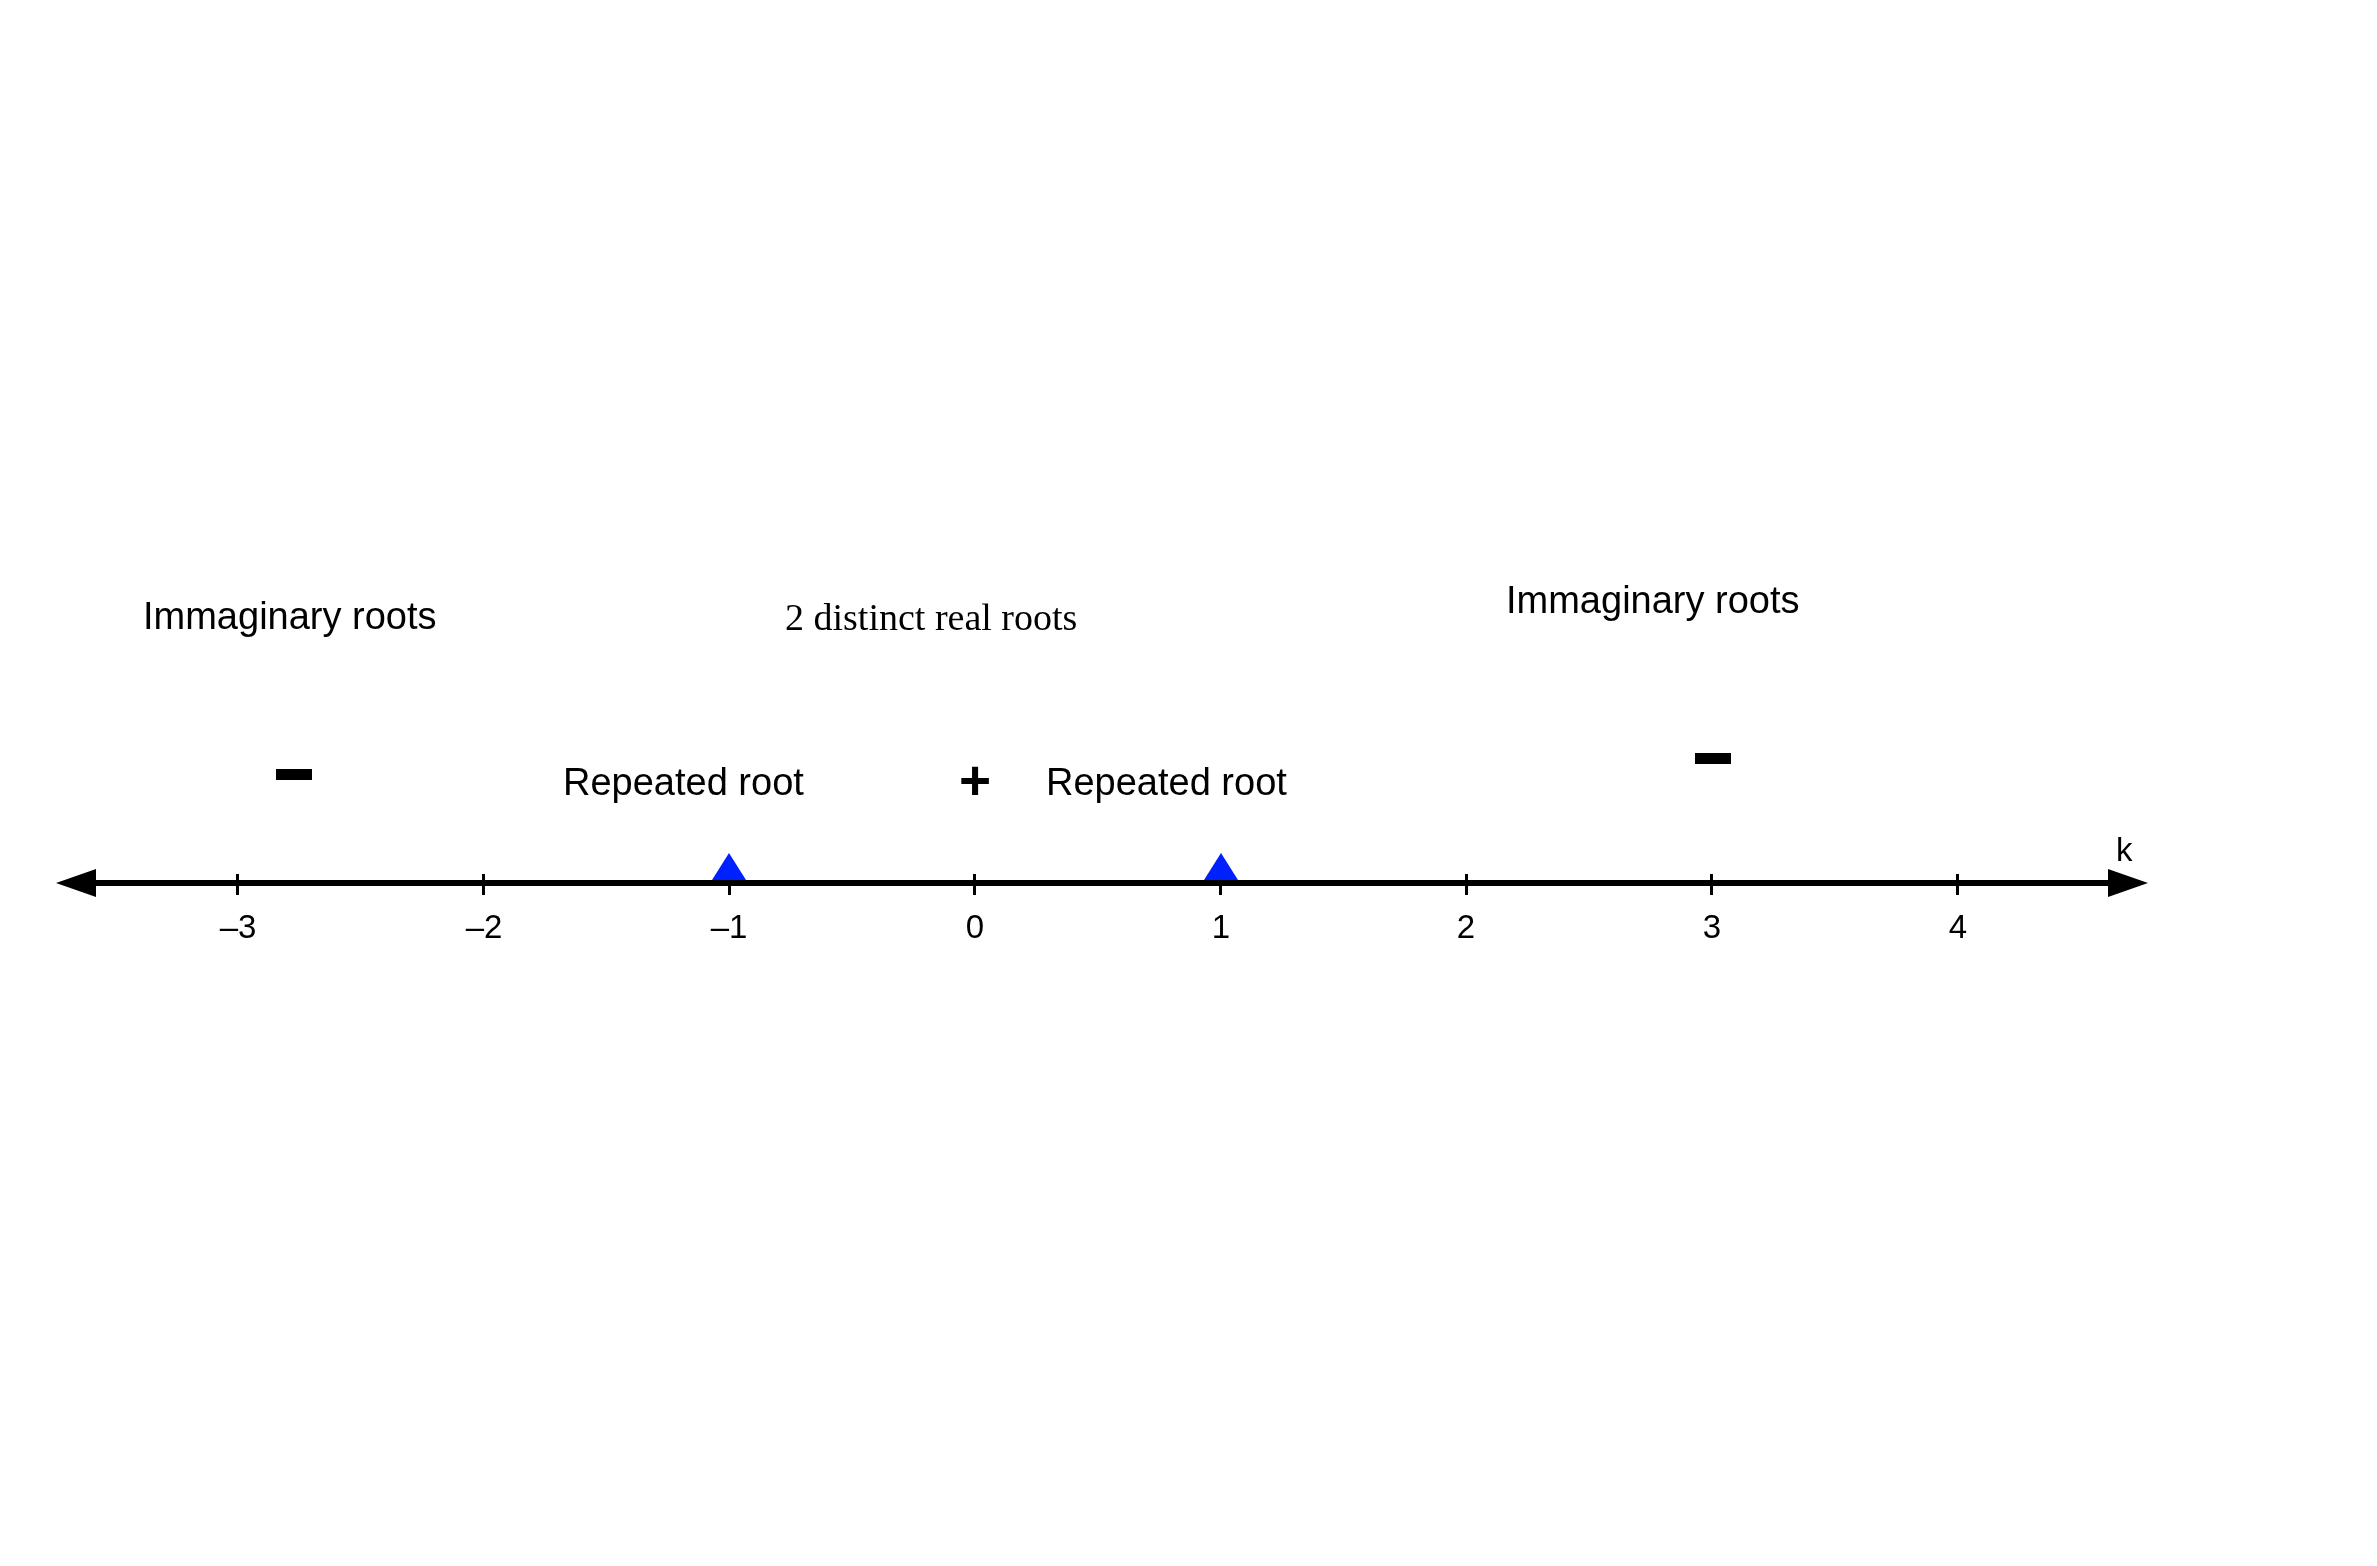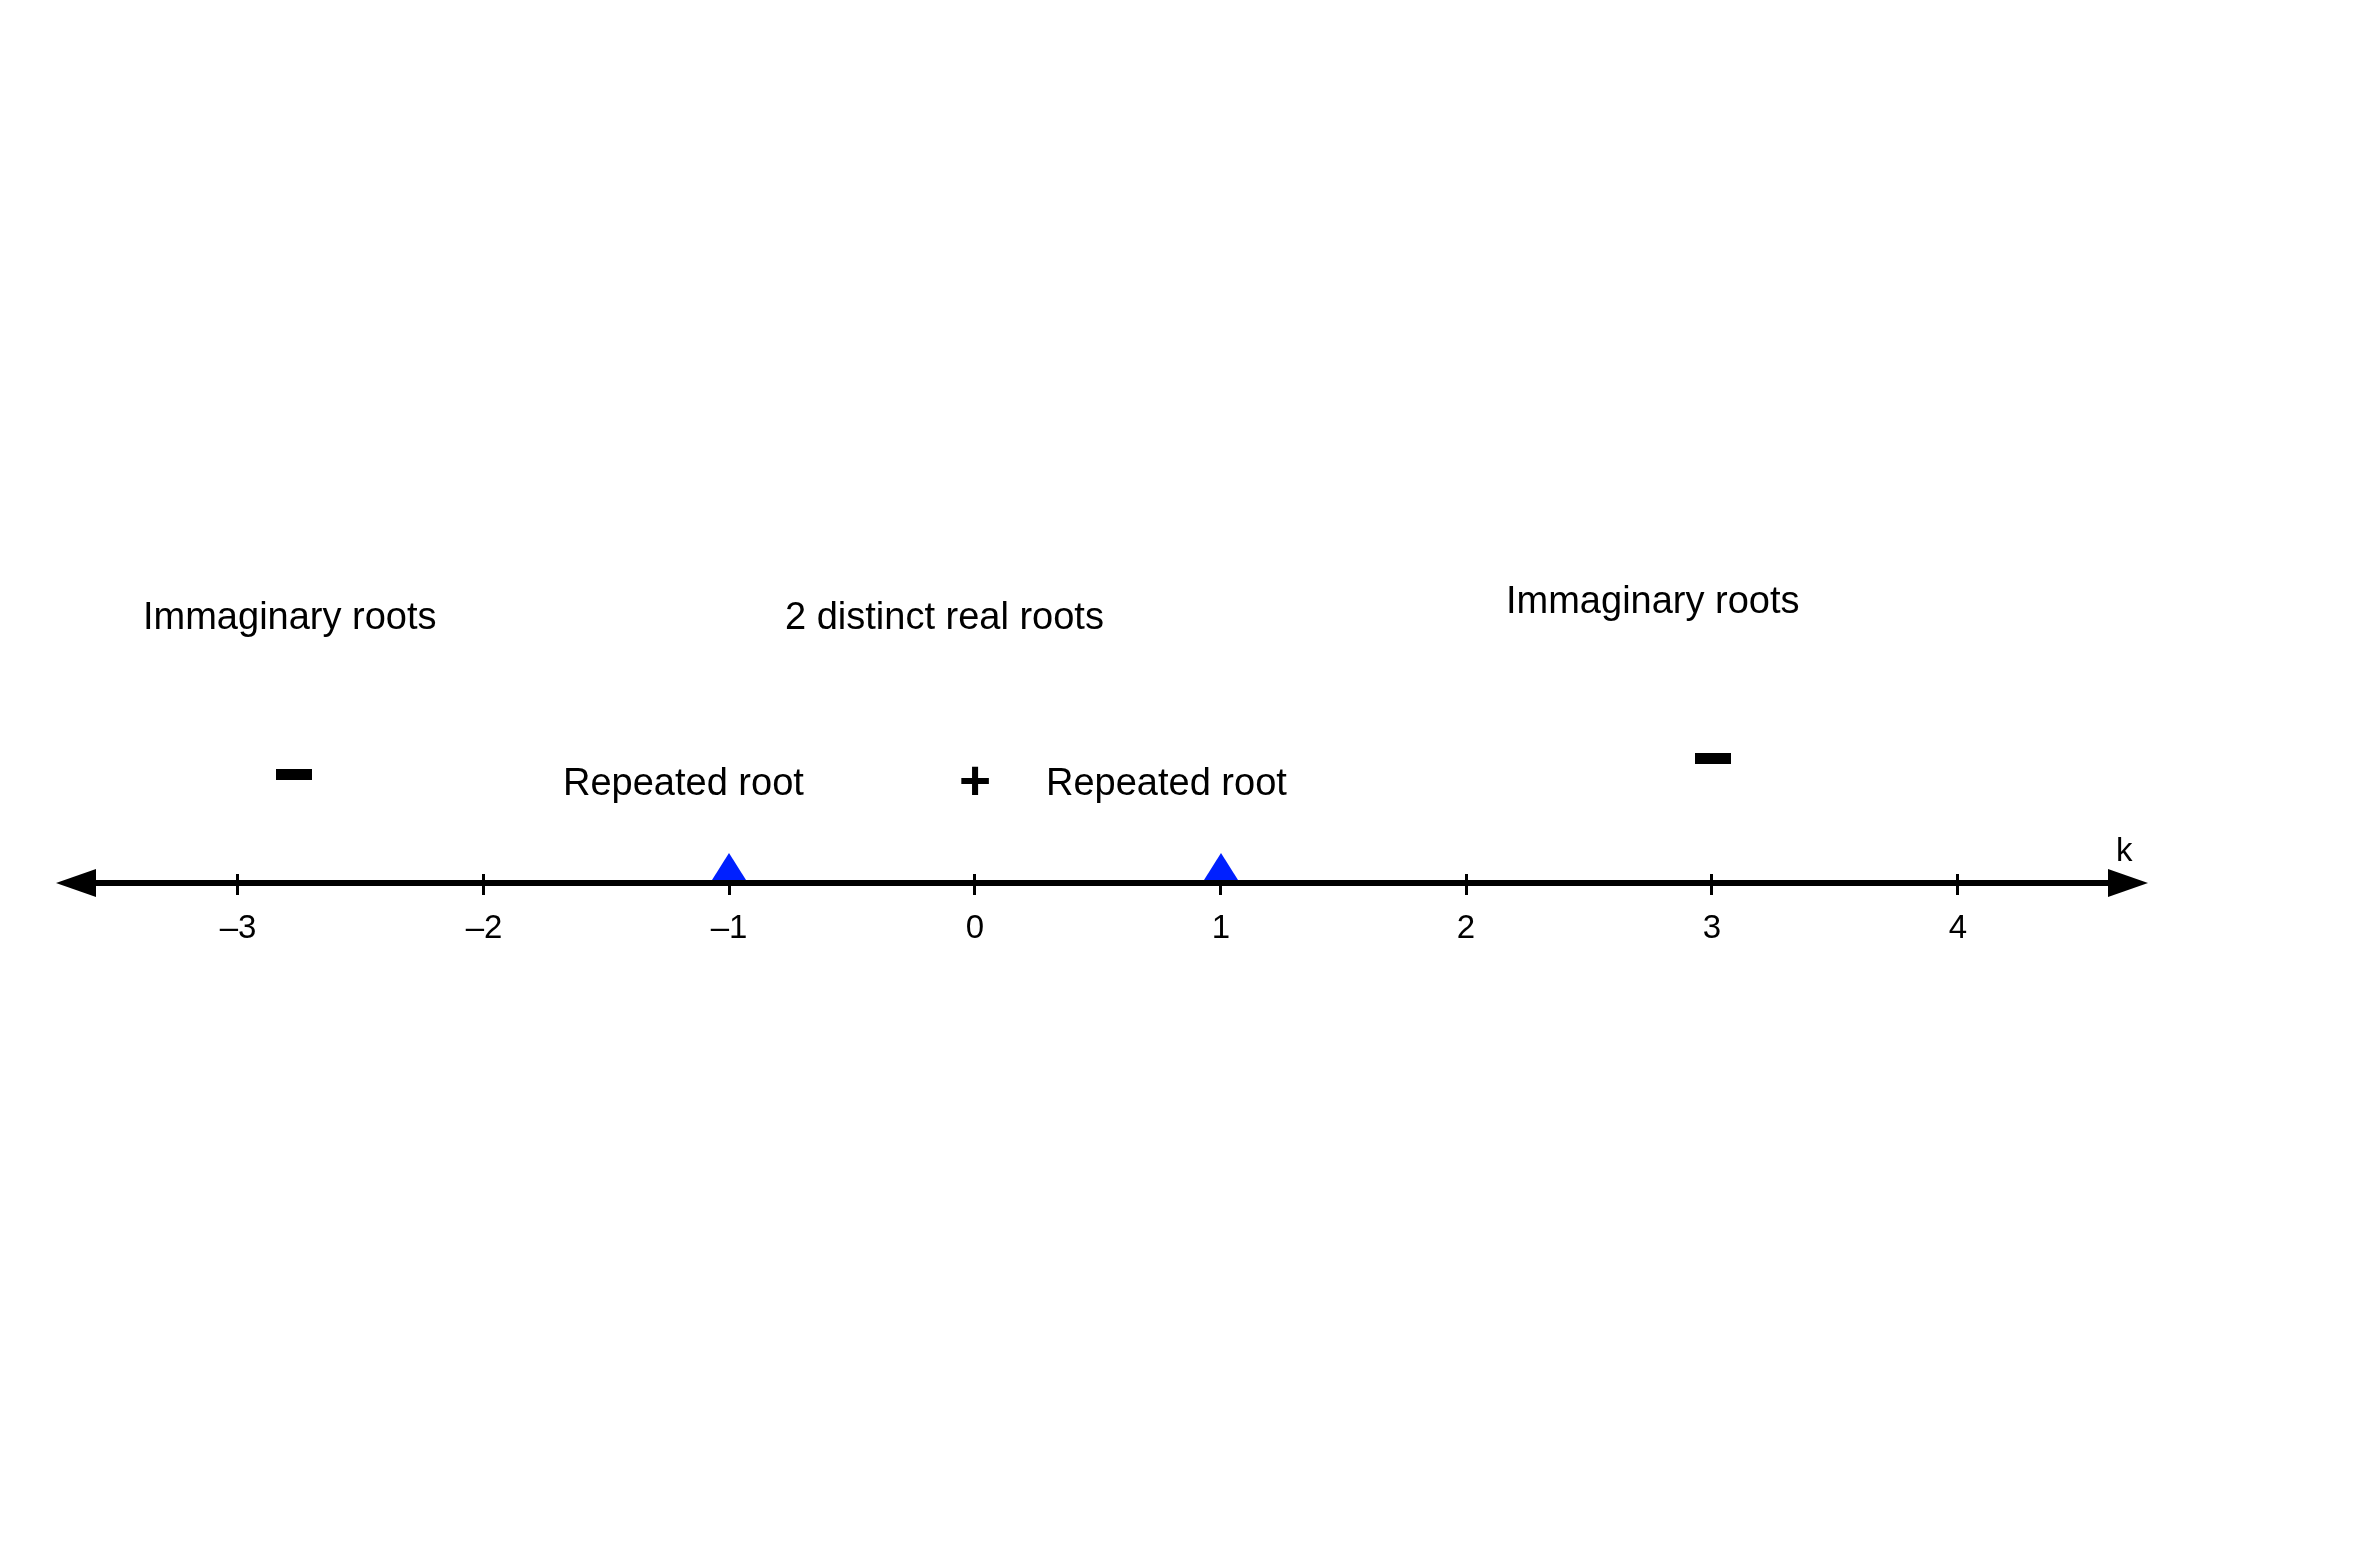--- a/index.html
+++ b/index.html
@@ -109,21 +109,21 @@
 <div class="tick" style="left:1686px; top:850px;"></div>
 <div class="tick-label" style="left:1688px; top:884px;">3</div>
 
 <div class="tick" style="left:1932px; top:850px;"></div>
 <div class="tick-label" style="left:1934px; top:884px;">4</div>
 
 <div class="marker-triangle" style="left:705px; top:829px;"></div>
 <div class="marker-triangle" style="left:1197px; top:829px;"></div>
 
 <div class="annot" style="left:119px; top:571px;">Immaginary roots</div>
-<div class="annot" style="left:761px; top:571px;">2 distinct real roots</div>
+<div class="annot" style="left:761px; top:571px;font-family:Liberation Serif, serif;">2 distinct real roots</div>
 <div class="annot" style="left:1482px; top:555px;">Immaginary roots</div>
 
 <div class="annot" style="left:539px; top:737px;">Repeated root</div>
 <div class="annot" style="left:1022px; top:737px;">Repeated root</div>
 
 <div class="sign-minus" style="left:252px; top:745px;"></div>
 <div class="sign-plus" style="left:951px; top:756px;">+</div>
 <div class="sign-minus" style="left:1671px; top:729px;"></div>
 
 

